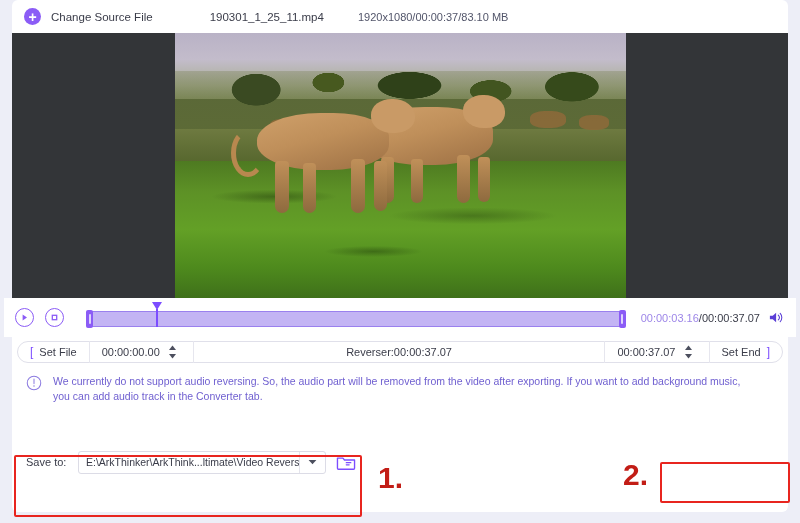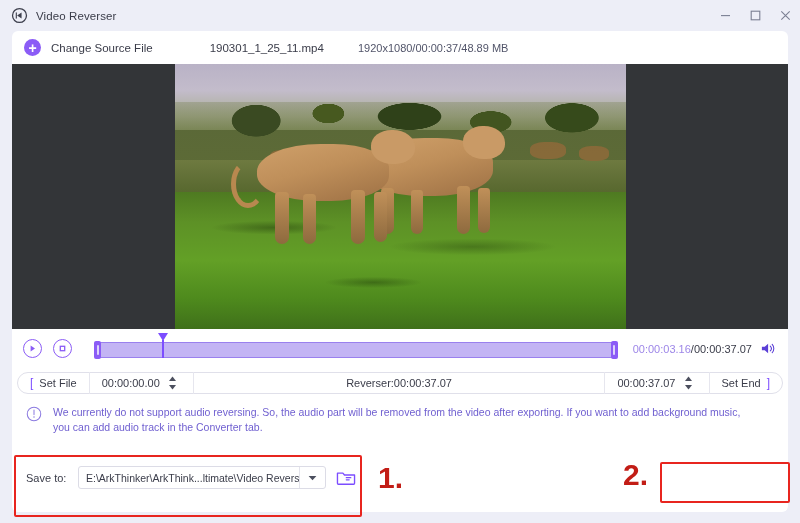--- a/index.html
+++ b/index.html
@@ -112,21 +112,21 @@
     border-color: transparent transparent #b8884f #b8884f;
     border-radius: 50%;
   }
   .antelope {
     position: absolute; background: #8e6a3a; border-radius: 40%;
     opacity: .85;
   }
 
   
   .timeline-wrap {
-    flex: 0 0 39px; background: #fff; margin: 0 12px;
+    flex: 0 0 39px; background: #fff; margin: 0 4px;
     display: flex; align-items: center; padding: 0 11px;
   }
   .tbtn {
     width: 19px; height: 19px; flex: 0 0 19px;
     border: 1.4px solid #8b5cf6; border-radius: 50%;
     display: flex; align-items: center; justify-content: center;
     color: #8b5cf6; margin-right: 11px;
   }
   .track-area { position: relative; flex: 1 1 auto; height: 39px; margin: 0 6px 0 12px; }
   .track {
@@ -224,54 +224,27 @@
   }
   .step-1 { left: 378px; top: 461px; }
   .step-2 { left: 623px; top: 458px; }
   .abs { position: absolute; }
 </style>
 </head>
 <body>
 
 <div class="app">
 
-  <div class="titlebar">
-    <span class="app-icon">
-      <svg viewBox="0 0 20 20" width="17" height="17">
-        <circle cx="10" cy="10" r="8.2" fill="none" stroke="#3d3f4d" stroke-width="1.5"></circle>
-        <path d="M12.4 6.4 L7.2 10 L12.4 13.6 Z" fill="#3d3f4d"></path>
-        <rect x="5.6" y="6.4" width="1.3" height="7.2" fill="#3d3f4d"></rect>
-      </svg>
-    </span>
-    <span class="app-title">Video Reverser</span>
-    <div class="wincontrols">
-      <div class="wbtn">
-        <svg width="11" height="11" viewBox="0 0 11 11">
-            <path d="M1 5.6h9" stroke="currentColor" stroke-width="1.1"></path>
-          </svg>
-      </div>
-      <div class="wbtn">
-        <svg width="11" height="11" viewBox="0 0 11 11">
-            <rect x="1.2" y="1.2" width="8.6" height="8.6" fill="none" stroke="currentColor" stroke-width="1.1"></rect>
-          </svg>
-      </div>
-      <div class="wbtn close">
-        <svg width="11" height="11" viewBox="0 0 11 11">
-            <path d="M1.3 1.3l8.4 8.4M9.7 1.3l-8.4 8.4" stroke="currentColor" stroke-width="1.1"></path>
-          </svg>
-      </div>
-    </div>
-  </div>
 
   <div class="srcwrap">
     <div class="srcbar">
       <span class="plus-icon">+</span>
       <span class="change-src">Change Source File</span>
       <span class="src-name">190301_1_25_11.mp4</span>
-      <span class="src-meta">1920x1080/00:00:37/48.89 MB</span>
+      <span class="src-meta">1920x1080/00:00:37/83.10 MB</span>
     </div>
   </div>
 
   <div class="preview">
     <div class="video">
       <div class="sky abs"></div>
       <div class="treeline abs"></div>
       <div class="midband abs"></div>
       <div class="grass abs"></div>
 

